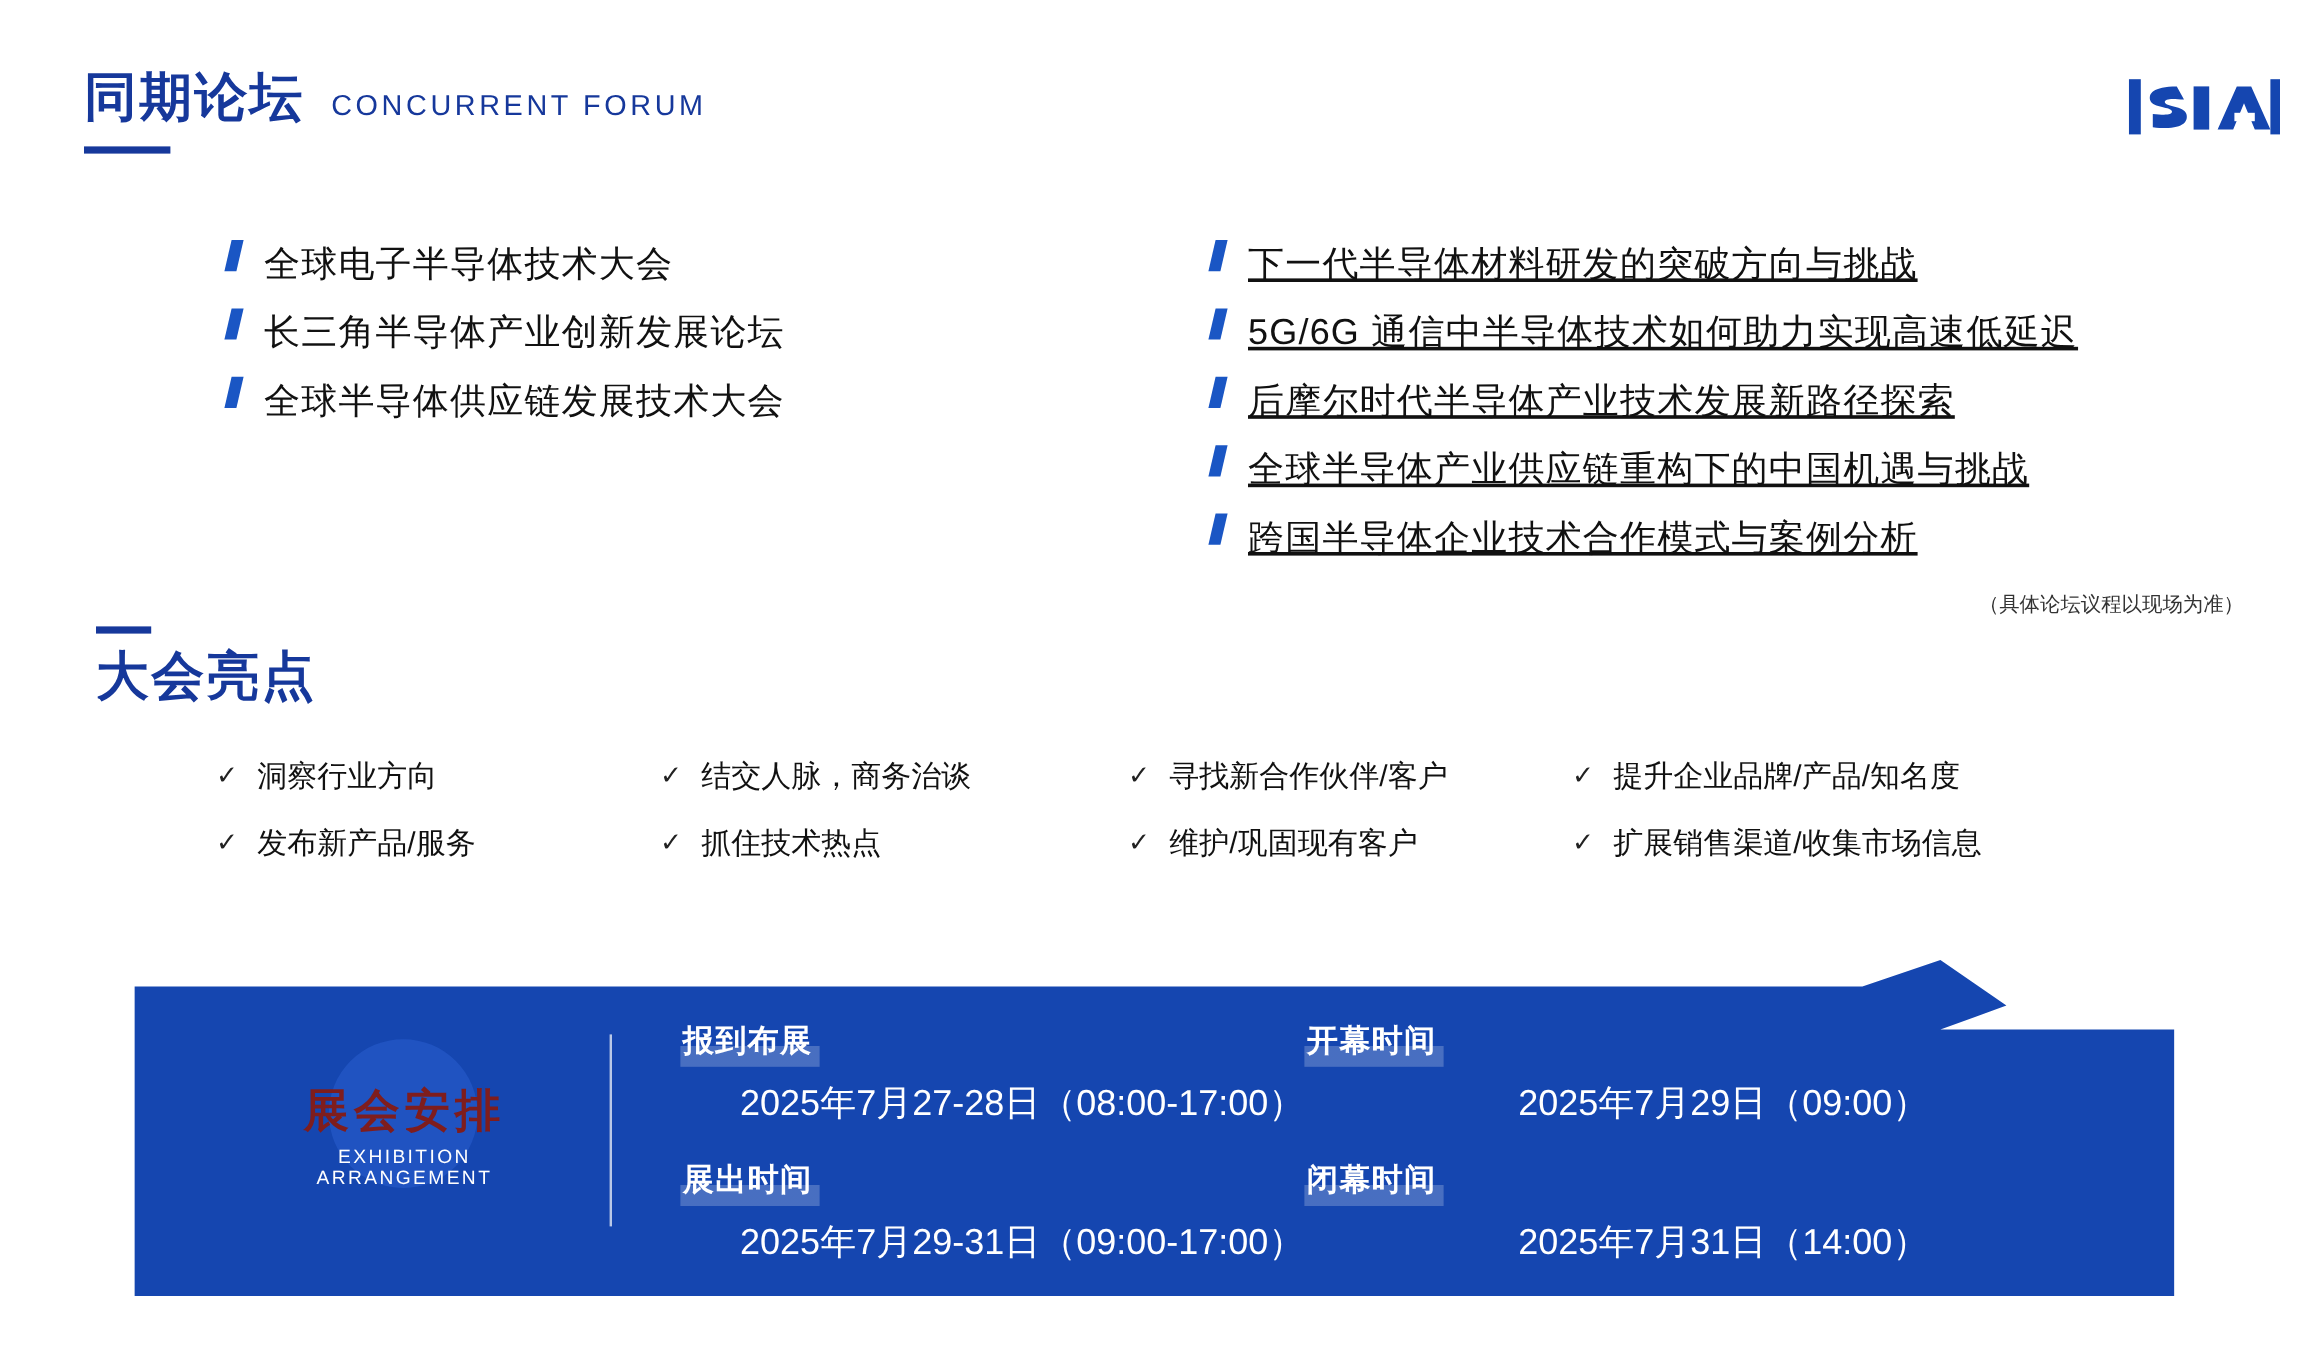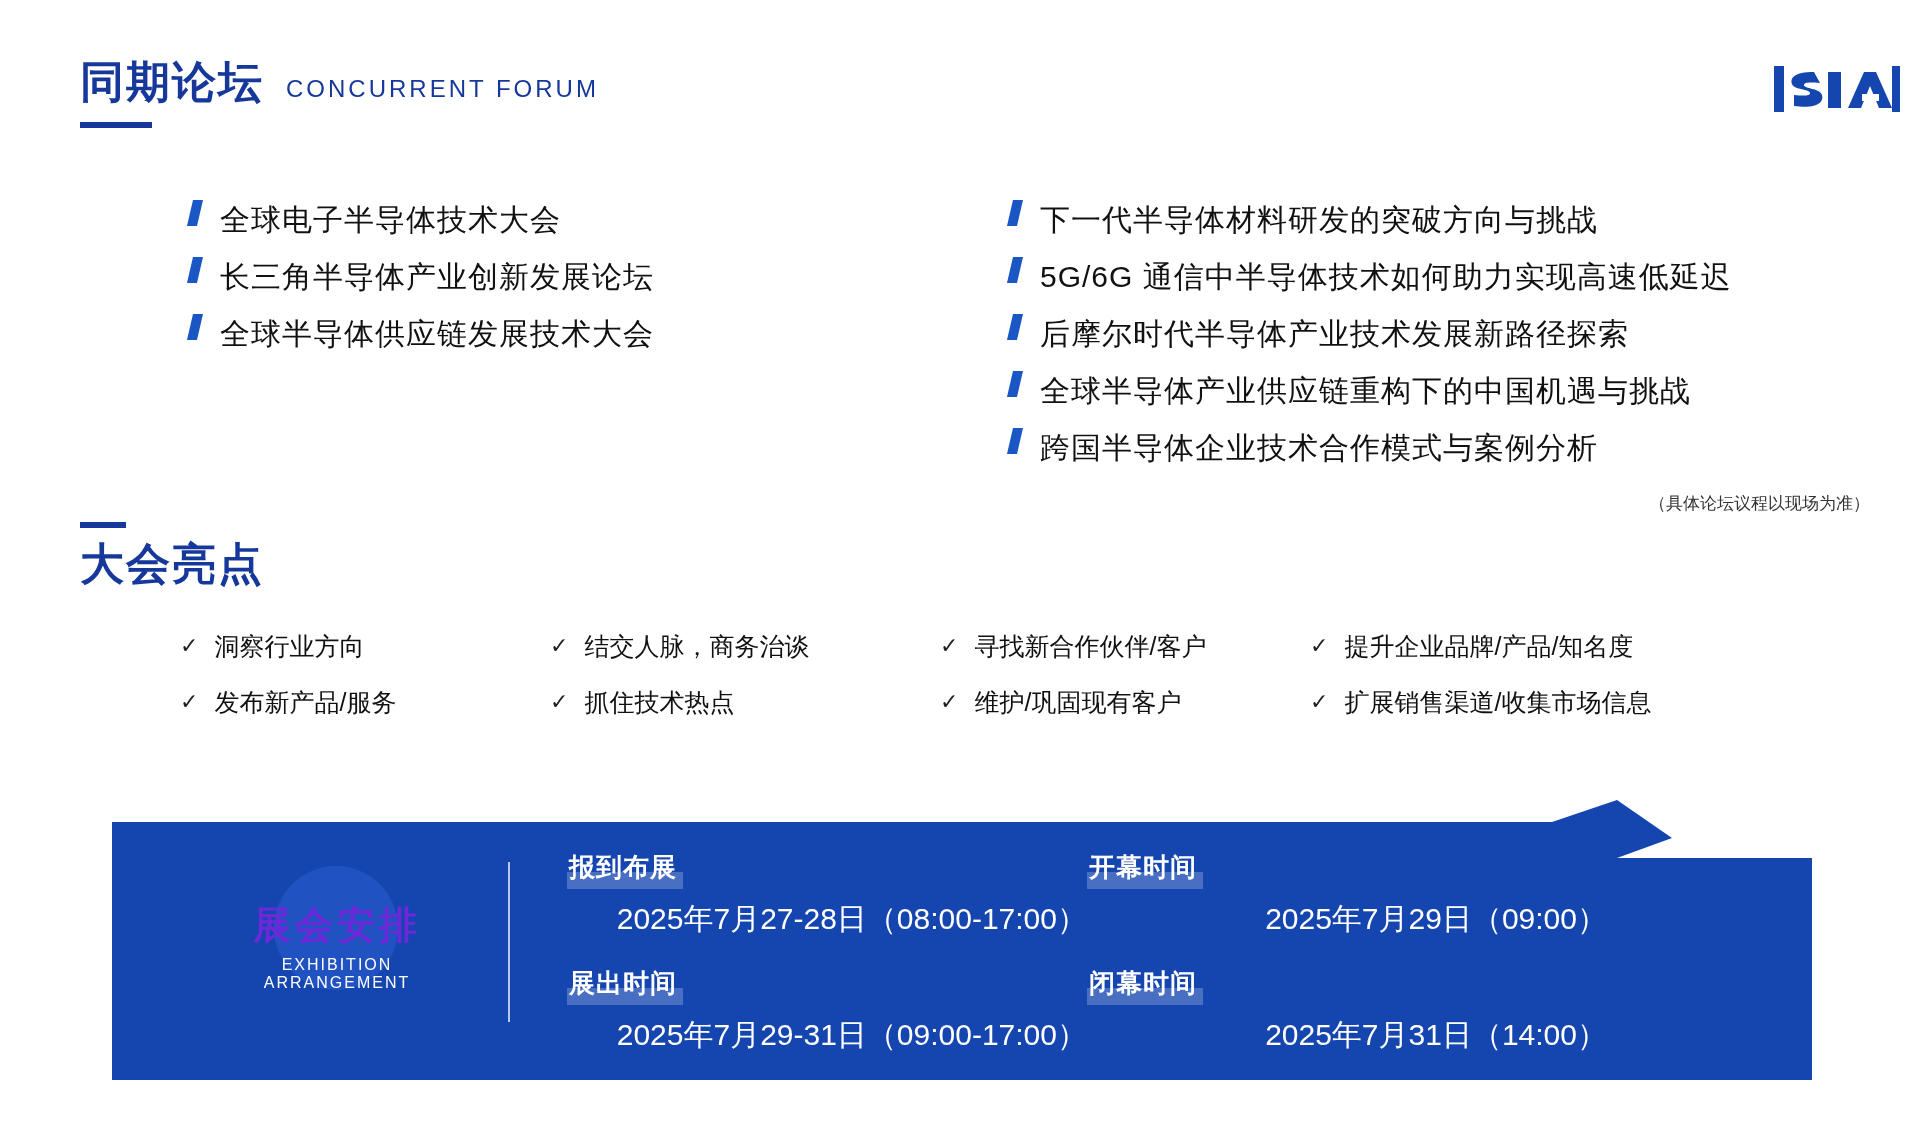--- a/index.html
+++ b/index.html
@@ -12,21 +12,21 @@
     background: #ffffff;
     font-family: "Liberation Sans", sans-serif;
     color: #111111;
     overflow: hidden;
     position: relative;
   }
 
   
   .header {
     position: absolute;
-    left: 80px;
+    left: 70px;
     top: 60px;
     width: 1760px;
     height: 90px;
   }
   .title-row {
     display: flex;
     align-items: baseline;
     gap: 22px;
   }
   .title-cn {
@@ -67,20 +67,21 @@
     top: 200px;
     width: 1680px;
     display: flex;
     gap: 0;
   }
   .forum-col {
     width: 800px;
   }
   .forum-col.right {
     margin-left: 20px;
+    text-decoration: underline;
   }
   .forum-item {
     display: flex;
     align-items: flex-start;
     height: 57px;
     gap: 20px;
   }
   .bullet {
     width: 10px;
     height: 26px;
@@ -189,21 +190,21 @@
     opacity: 0.55;
   }
   .sched-title {
     position: absolute;
     left: 0;
     top: 22px;
     width: 230px;
     text-align: center;
     font-size: 38px;
     font-weight: bold;
-    color: #6d28d9;
+    color: #7f1d1d;
     letter-spacing: 4px;
   }
   .sched-sub {
     position: absolute;
     left: 0;
     top: 78px;
     width: 230px;
     text-align: center;
     font-size: 16px;
     color: #ffffff;

